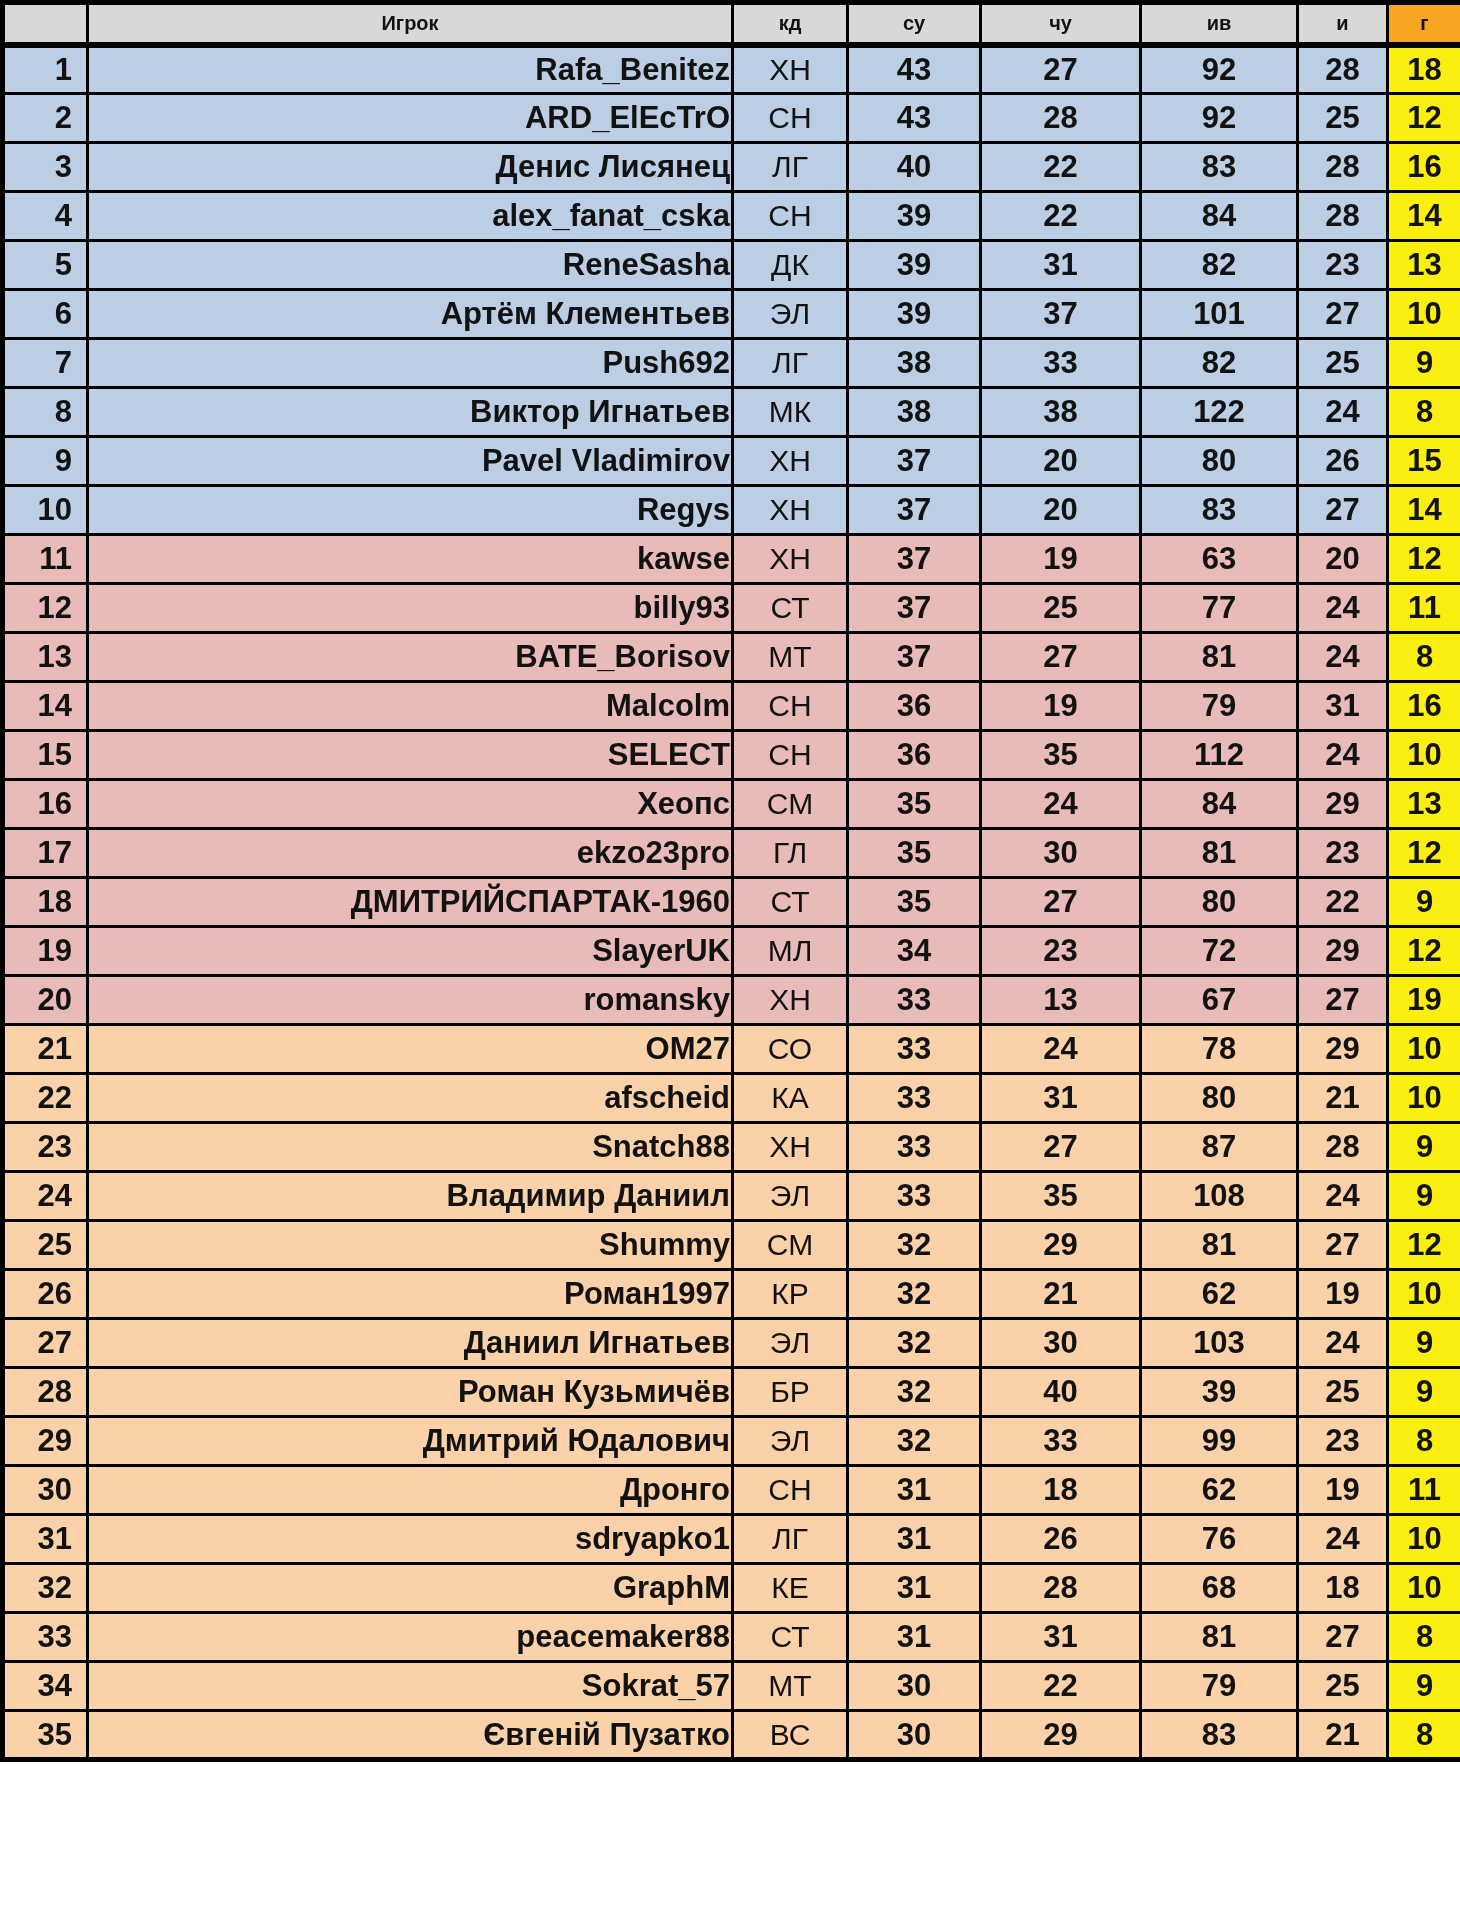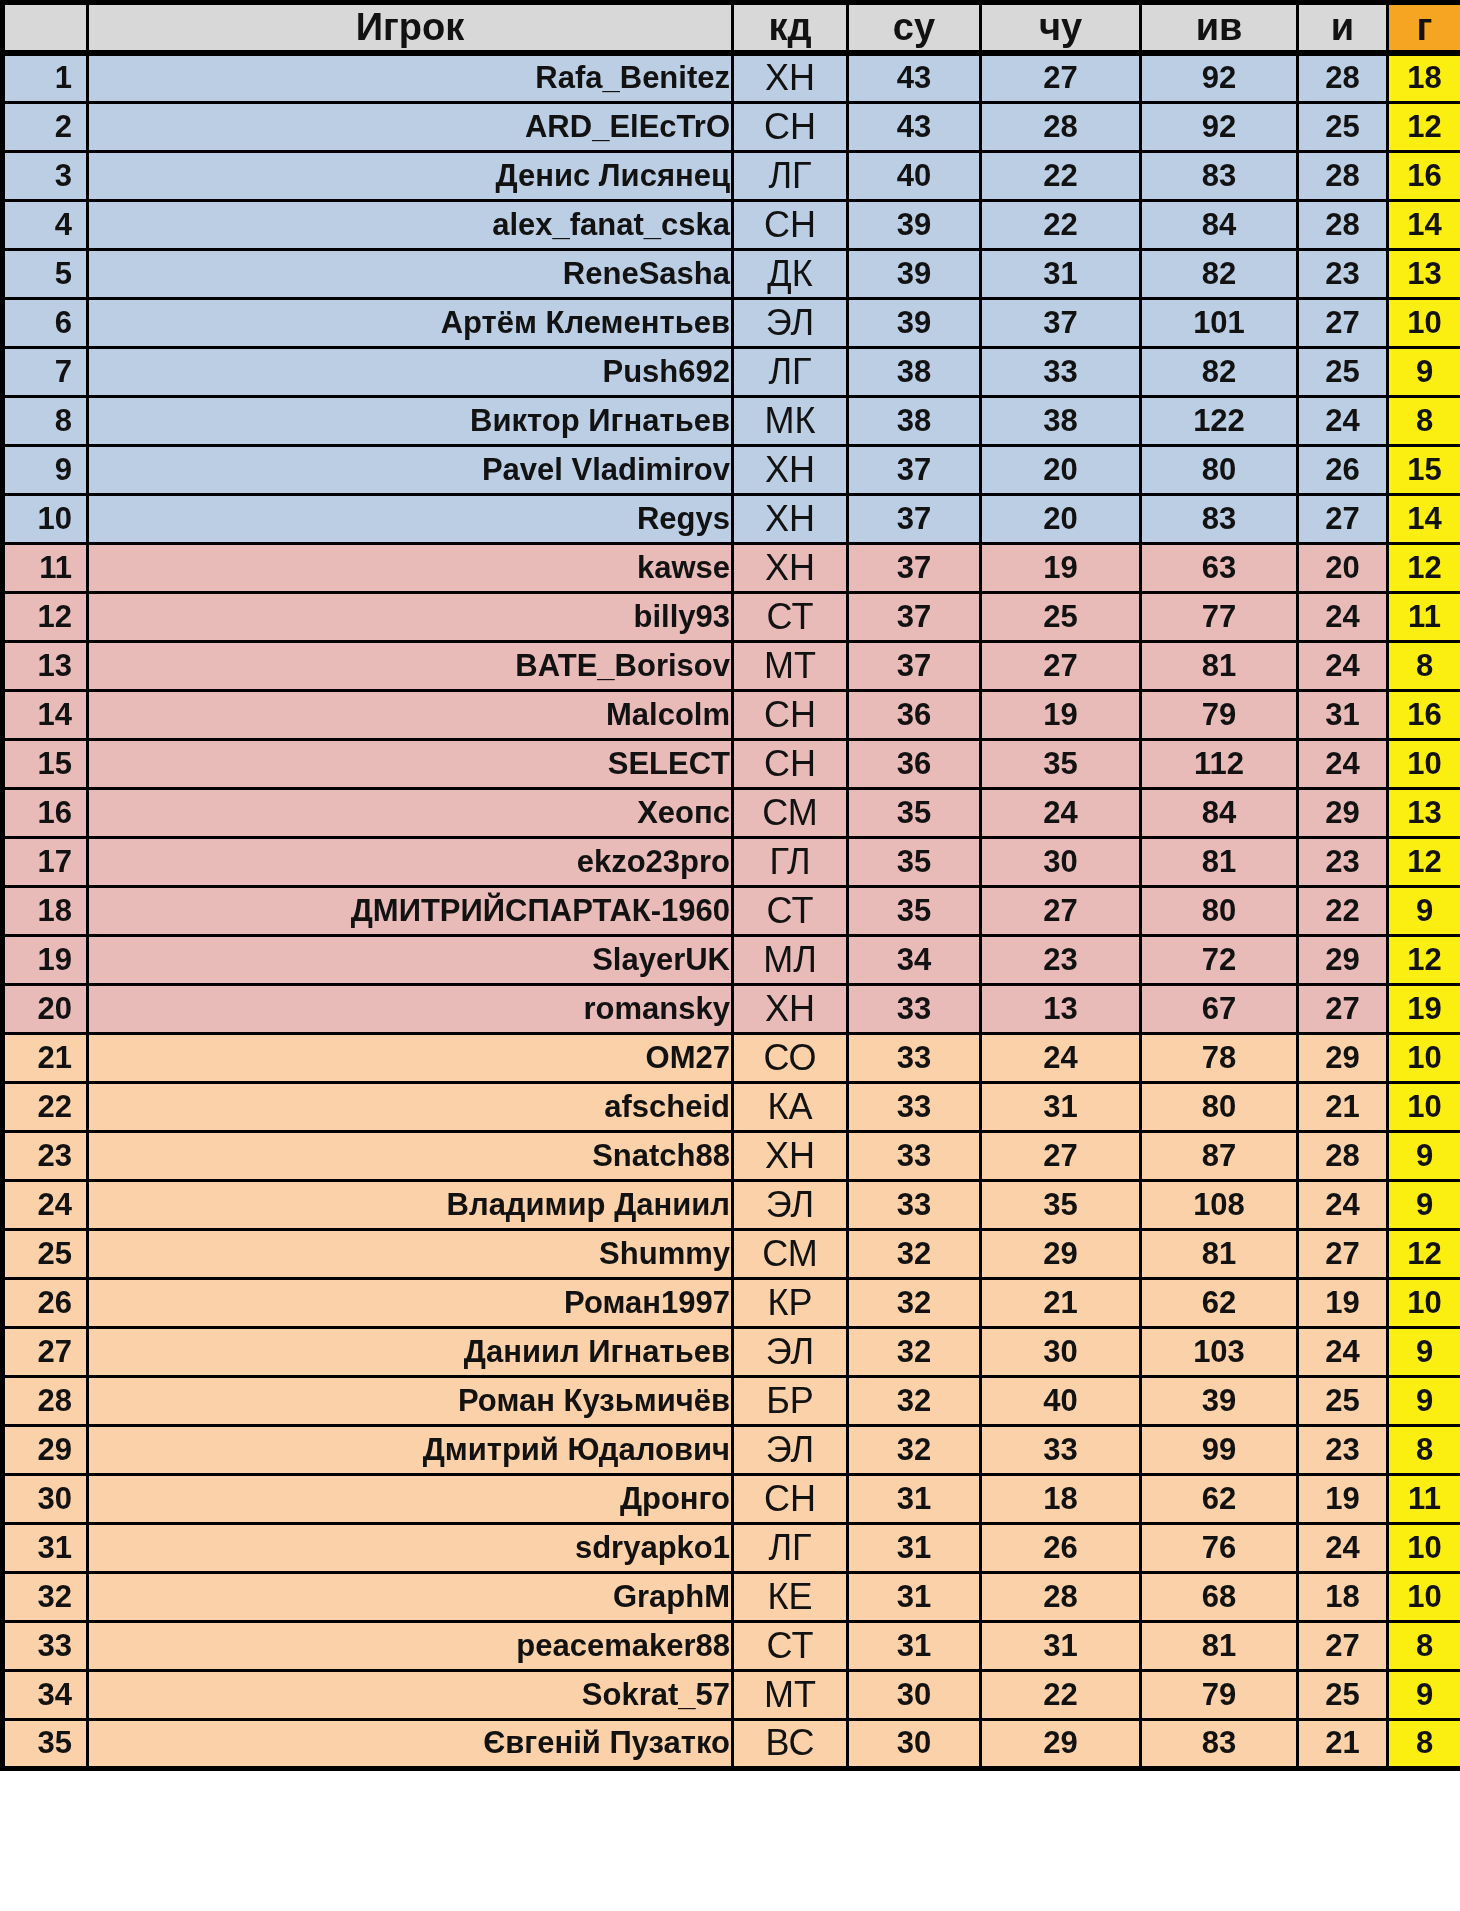--- a/index.html
+++ b/index.html
@@ -14,35 +14,35 @@
   }
   th,td{
     border:3px solid var(--border,#000);
     overflow:hidden;
     white-space:nowrap;
     box-sizing:border-box;
   }
   thead th{
     height:42px;
     background:var(--header-bg,#d8d8d8);
-    font-size:38px;
+    font-size:20px;
     font-weight:700;
     text-align:center;
     border-bottom-width:6px;
   }
   thead th.col-g{background:var(--header-g-bg,#f6a522);}
   tbody td{
     height:49px;
     font-size:31px;
     font-weight:700;
     text-align:center;
   }
   td.col-rank{text-align:right;padding-right:14px;}
   td.col-player{text-align:right;padding-left:10px;}
-  td.col-kd{font-weight:400;font-size:36px;}
+  td.col-kd{font-weight:400;font-size:30px;}
   tr.blue td{background:var(--blue,#bccee4);}
   tr.pink td{background:var(--pink,#e8bbb9);}
   tr.orange td{background:var(--orange,#fbd1a9);}
   tbody td.col-g{background:var(--yellow,#fbee11);}
 </style>
 </head>
 <body>
 
 <div class="wrap">
   <table>

